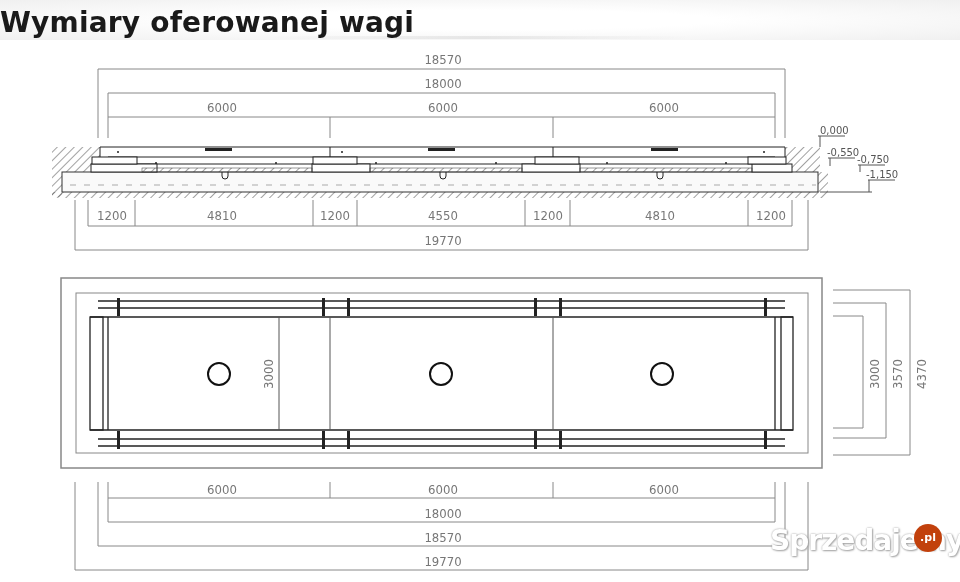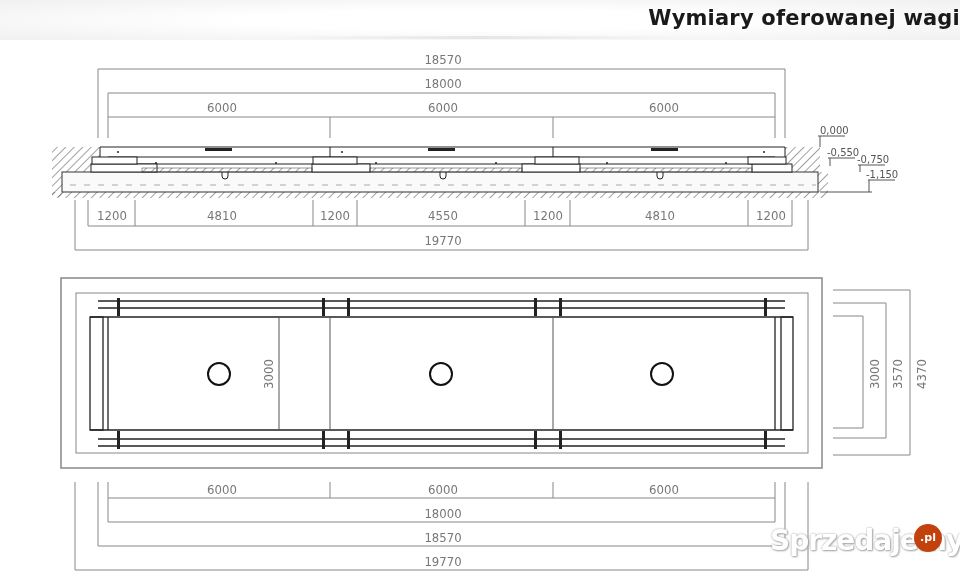--- a/index.html
+++ b/index.html
@@ -1,22 +1,22 @@
 <!DOCTYPE html>
 <html><head>
 <meta charset="utf-8">
 <style>
   html, body { margin:0; padding:0; background:#ffffff; }
   body { width:960px; height:582px; position:relative; overflow:hidden; font-family:"Liberation Sans", sans-serif; }
   .title-bar { position:absolute; left:0; top:0; width:960px; height:40px;
     background: radial-gradient(ellipse at center, #ffffff 0%, #ffffff 35%, #f0f0f0 100%); }
   .title-shadow { position:absolute; left:270px; top:36px; width:420px; height:3px;
     background: linear-gradient(to right, rgba(0,0,0,0), rgba(0,0,0,0.08), rgba(0,0,0,0)); }
-  .title { position:absolute; left:0; top:6px; width:960px; text-align:right;
-    font-family:"DejaVu Sans", sans-serif; font-size:21px; font-weight:bold; color:#1a1a1a; letter-spacing:0.2px; }
+  .title { position:absolute; left:0; top:6px; width:960px; text-align:left;
+    font-family:"DejaVu Sans", sans-serif; font-size:28px; font-weight:bold; color:#1a1a1a; letter-spacing:0.2px; }
   svg { position:absolute; left:0; top:0; }
   .dim { font-family:"DejaVu Sans Condensed","DejaVu Sans", sans-serif; font-size:13px; fill:#777; }
   .lvl { font-family:"DejaVu Sans", sans-serif; font-size:10px; fill:#555; }
   .watermark { position:absolute; left:770px; top:524px; font-family:"DejaVu Sans", sans-serif; font-size:28px;
     font-weight:bold; color:#fff; text-shadow:0 0 2px #999, 1px 1px 2px #aaa; letter-spacing:-1px; }
   .wm-badge { position:absolute; left:914px; top:524px; width:28px; height:28px; border-radius:50%;
     background:#c2410c; color:#fff; font-family:"DejaVu Sans", sans-serif; font-size:11px; font-weight:bold;
     text-align:center; line-height:28px; }
 </style>
 </head>

